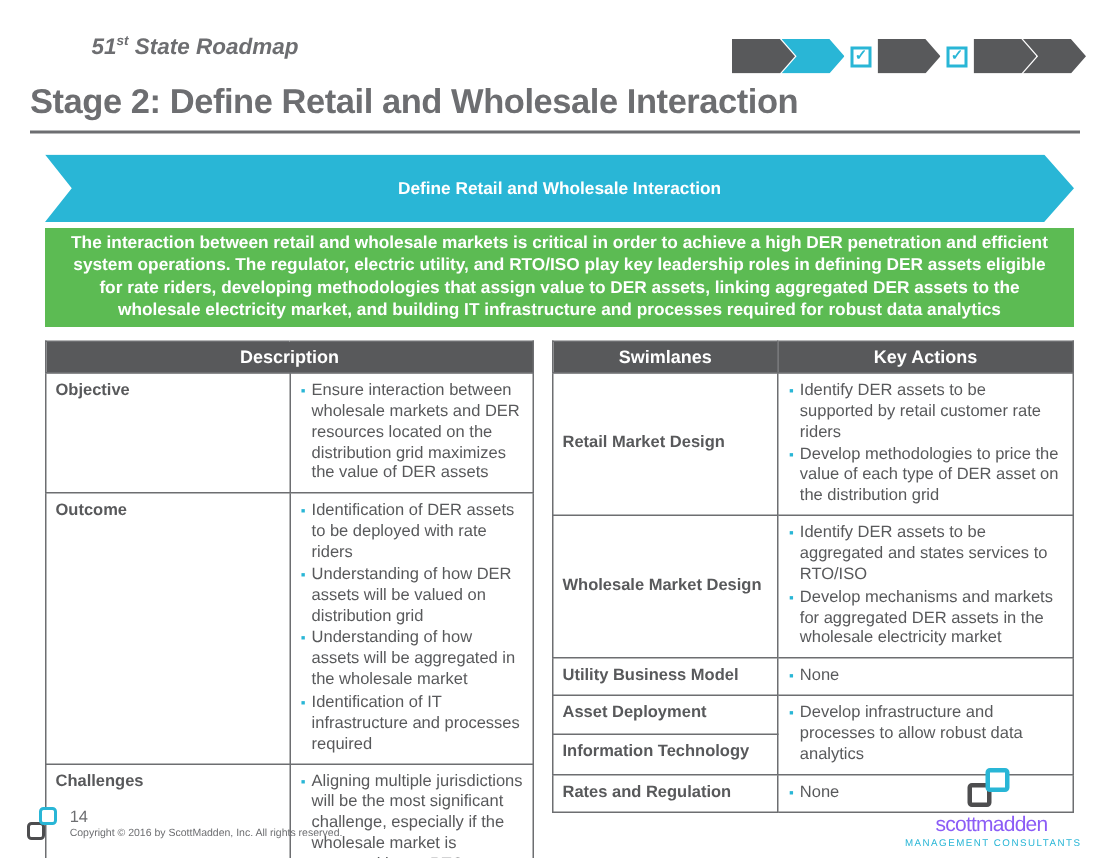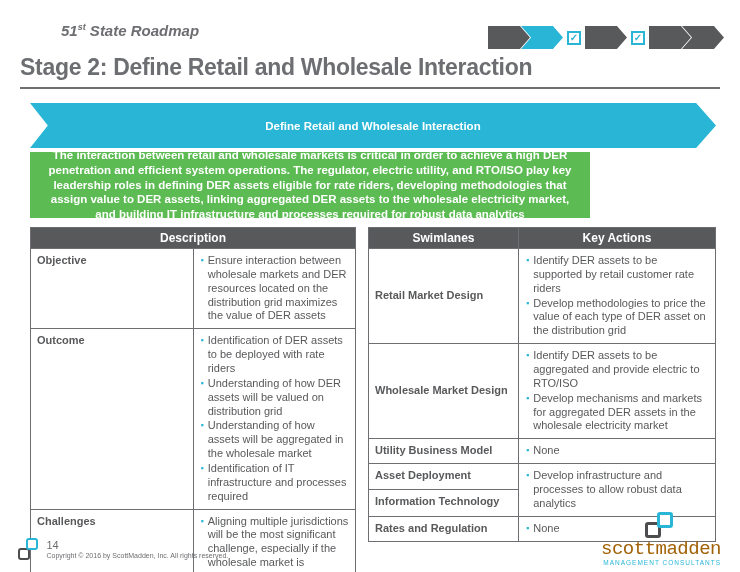--- a/index.html
+++ b/index.html
@@ -48,21 +48,21 @@
   }
   
   .banner{
     position:absolute;left:30px;top:103px;width:686px;height:45px;background:var(--teal);
     clip-path:polygon(0 0,97.1% 0,100% 50%,97.1% 100%,0 100%,2.6% 50%);
     display:flex;align-items:center;justify-content:center;
     color:#fff;font-size:11.5px;font-weight:bold;
   }
   
   .summary{
-    position:absolute;left:30px;top:152px;width:560px;height:66px;background:var(--green);
+    position:absolute;left:30px;top:152px;width:686px;height:66px;background:var(--green);
     display:flex;align-items:center;justify-content:center;text-align:center;
     padding:4px 14px;color:#fff;font-size:11.5px;font-weight:bold;line-height:1.3;
   }
   
   .tbl{border-collapse:collapse;font-size:11px;color:var(--dark_gray);table-layout:fixed;}
   .tbl td,.tbl th{border:1px solid var(--border_gray);vertical-align:top;margin-left:12px;}
   .tbl thead th{
     background:var(--dark_gray);color:#fff;font-size:12px;font-weight:bold;
     text-align:center;padding:3px 4px;
   }
@@ -83,21 +83,21 @@
   .mark .sq{position:absolute;border-radius:3px;background:#fff;}
   .mark .sq.gray{left:0;bottom:0;width:12px;height:12px;border:2px solid #4D4D4F;}
   .mark .sq.teal{right:2px;top:0;width:12px;height:12px;border:2px solid var(--teal);}
   .footer-left .texts{display:inline-block;vertical-align:bottom;margin-left:2px;}
   .page-num{font-size:11px;color:var(--text_gray);line-height:11px;}
   .copyright{font-size:7px;color:var(--text_gray);line-height:9px;}
   .footer-right{position:absolute;right:18px;bottom:6px;width:122px;text-align:center;}
   .footer-right .mark{width:32px;height:26px;margin-bottom:1px;}
   .footer-right .sq.gray{width:16px;height:16px;border-width:3px;}
   .footer-right .sq.teal{width:16px;height:16px;border-width:3px;right:4px;}
-  .wordmark{font-size:19px;color:#a16207;letter-spacing:-0.5px;line-height:20px;font-family:Liberation Mono, monospace;}
+  .wordmark{font-size:14px;color:#8b5cf6;letter-spacing:-0.5px;line-height:20px;}
   .tagline{font-size:6.5px;color:var(--teal);letter-spacing:1px;text-align:right;padding-right:1px;}
 </style>
 </head>
 <body>
 
 <div class="slide">
 
   <div class="brand"><span>51</span><sup>st</sup><span> State Roadmap</span></div>
 
   <div class="progress">
@@ -192,21 +192,21 @@
                 <span class="marker">▪</span>
                 <span>Develop methodologies to price the value of each type of DER asset on the distribution grid</span>
               </div>
             </td>
           </tr>
           <tr>
             <td class="label-cell vcenter">Wholesale Market Design</td>
             <td class="content-cell">
               <div class="bullet">
                 <span class="marker">▪</span>
-                <span>Identify DER assets to be aggregated and provide electric to RTO/ISO</span>
+                <span>Identify DER assets to be aggregated and states services to RTO/ISO</span>
               </div>
               <div class="bullet">
                 <span class="marker">▪</span>
                 <span>Develop mechanisms and markets for aggregated DER assets in the wholesale electricity market</span>
               </div>
             </td>
           </tr>
           <tr>
             <td class="label-cell">Utility Business Model</td>
             <td class="content-cell">

